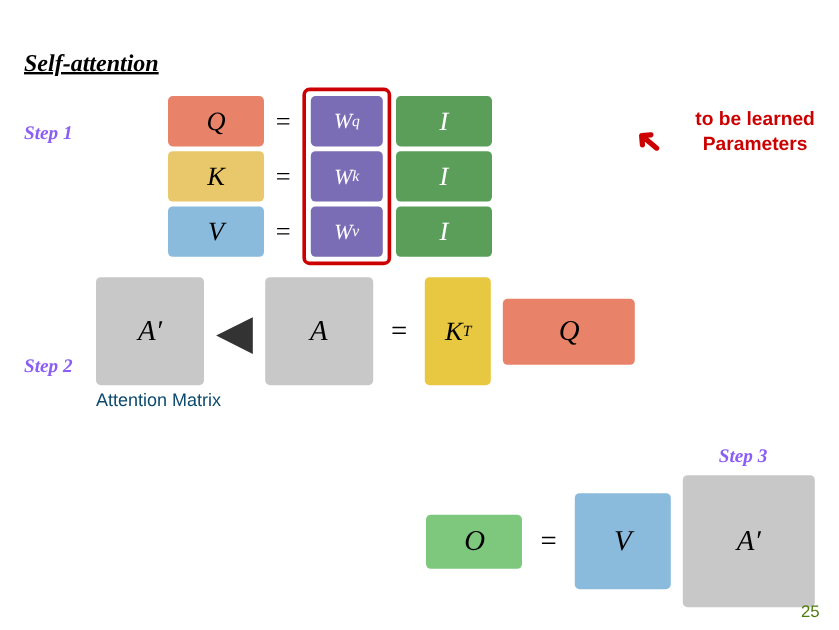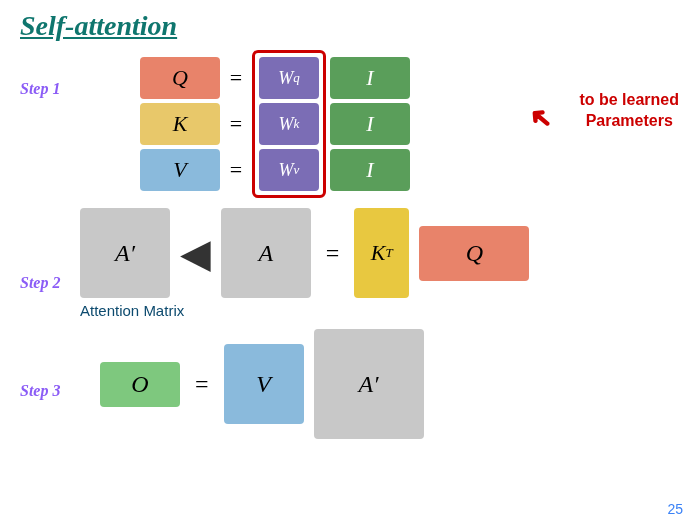--- a/index.html
+++ b/index.html
@@ -14,26 +14,27 @@
 
     .page-container {
       width: 699px;
       height: 525px;
       position: relative;
       padding: 10px 20px;
     }
 
     
     .title {
-      font-size: 28px;
+      font-size: 20px;
       font-weight: bold;
       font-style: italic;
       text-decoration: underline;
-      color: #0f766e;
+      color: #000000;
       margin-bottom: 8px;
+      margin-top: 32px;
     }
 
     
     .step-label {
       font-style: italic;
       font-weight: bold;
       color: #8b5cf6;
       font-size: 16px;
       margin-bottom: 6px;
     }
@@ -222,22 +223,23 @@
       color: #0c4a6e;
       font-family: Arial, sans-serif;
       font-style: normal;
       margin-top: 4px;
       margin-left: 60px;
     }
 
     
     .step3-section {
       display: flex;
-      align-items: center;
+      align-items: flex-end;
       margin-top: 10px;
+      flex-direction: column;
     }
 
     .step3-label-col {
       width: 80px;
       padding-top: 20px;
     }
 
     .step3-content {
       display: flex;
       align-items: center;
@@ -283,21 +285,21 @@
       font-size: 24px;
       font-style: italic;
       border-radius: 4px;
     }
 
     .page-number {
       position: absolute;
       bottom: 8px;
       right: 16px;
       font-size: 14px;
-      color: #3b82f6;
+      color: #4d7c0f;
       font-family: Arial, sans-serif;
     }
 
     
     sup {
       font-size: 13px;
     }
   </style>
 </head>
 <body>

